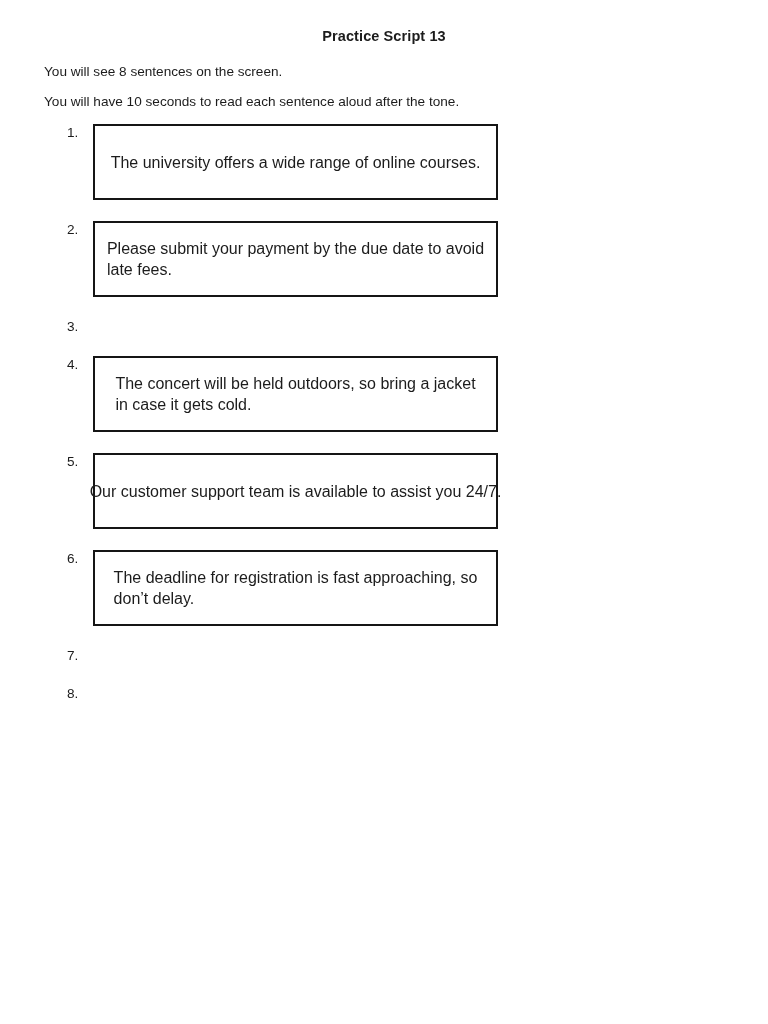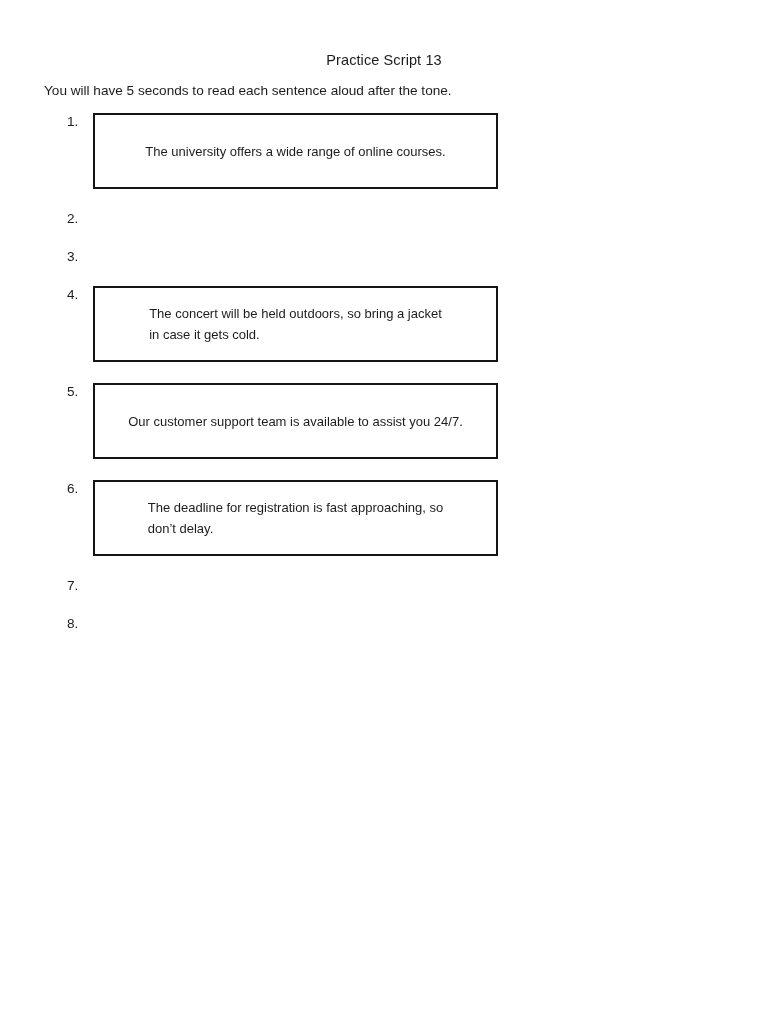--- a/index.html
+++ b/index.html
@@ -11,24 +11,24 @@
     position: relative;
     width: 768px;
     height: 1024px;
     background: #ffffff;
     font-family: "Liberation Sans", sans-serif;
     color: #1c1c1c;
     overflow: hidden;
   }
   .title {
     margin: 0;
-    padding-top: 52px;
+    padding-top: 28px;
     text-align: center;
     font-size: 14.5px;
-    font-weight: normal;
+    font-weight: bold;
     letter-spacing: 0.1px;
   }
   .intro {
     margin: 0;
     padding: 0;
     font-size: 13.6px;
   }
   .intro.first { margin: 20px 0 0 44px; }
   .intro.second { margin: 15px 0 0 44px; }
   .items {
@@ -51,41 +51,46 @@
     height: 76px;
     box-sizing: border-box;
     border: 2px solid #151515;
     display: flex;
     align-items: center;
     justify-content: center;
     background: #ffffff;
   }
   .sentence {
     white-space: pre;
-    font-size: 13px;
+    font-size: 16px;
     line-height: 21px;
     color: #1c1c1c;
   }
 </style>
 </head>
 <body>
 
 <div class="page">
   <h1 class="title">Practice Script 13</h1>
-  <p class="intro second">You will have 5 seconds to read each sentence aloud after the tone.</p>
+  <p class="intro first">You will see 8 sentences on the screen.</p>
+  <p class="intro second">You will have 10 seconds to read each sentence aloud after the tone.</p>
 
   <div class="items">
     <div class="row">
       <div class="num">1.</div>
       <div class="box">
         <div class="sentence">The university offers a wide range of online courses.</div>
       </div>
     </div>
     <div class="row">
       <div class="num">2.</div>
+      <div class="box">
+        <div class="sentence">Please submit your payment by the due date to avoid
+late fees.</div>
+      </div>
     </div>
     <div class="row">
       <div class="num">3.</div>
     </div>
     <div class="row">
       <div class="num">4.</div>
       <div class="box">
         <div class="sentence">The concert will be held outdoors, so bring a jacket
 in case it gets cold.</div>
       </div>

